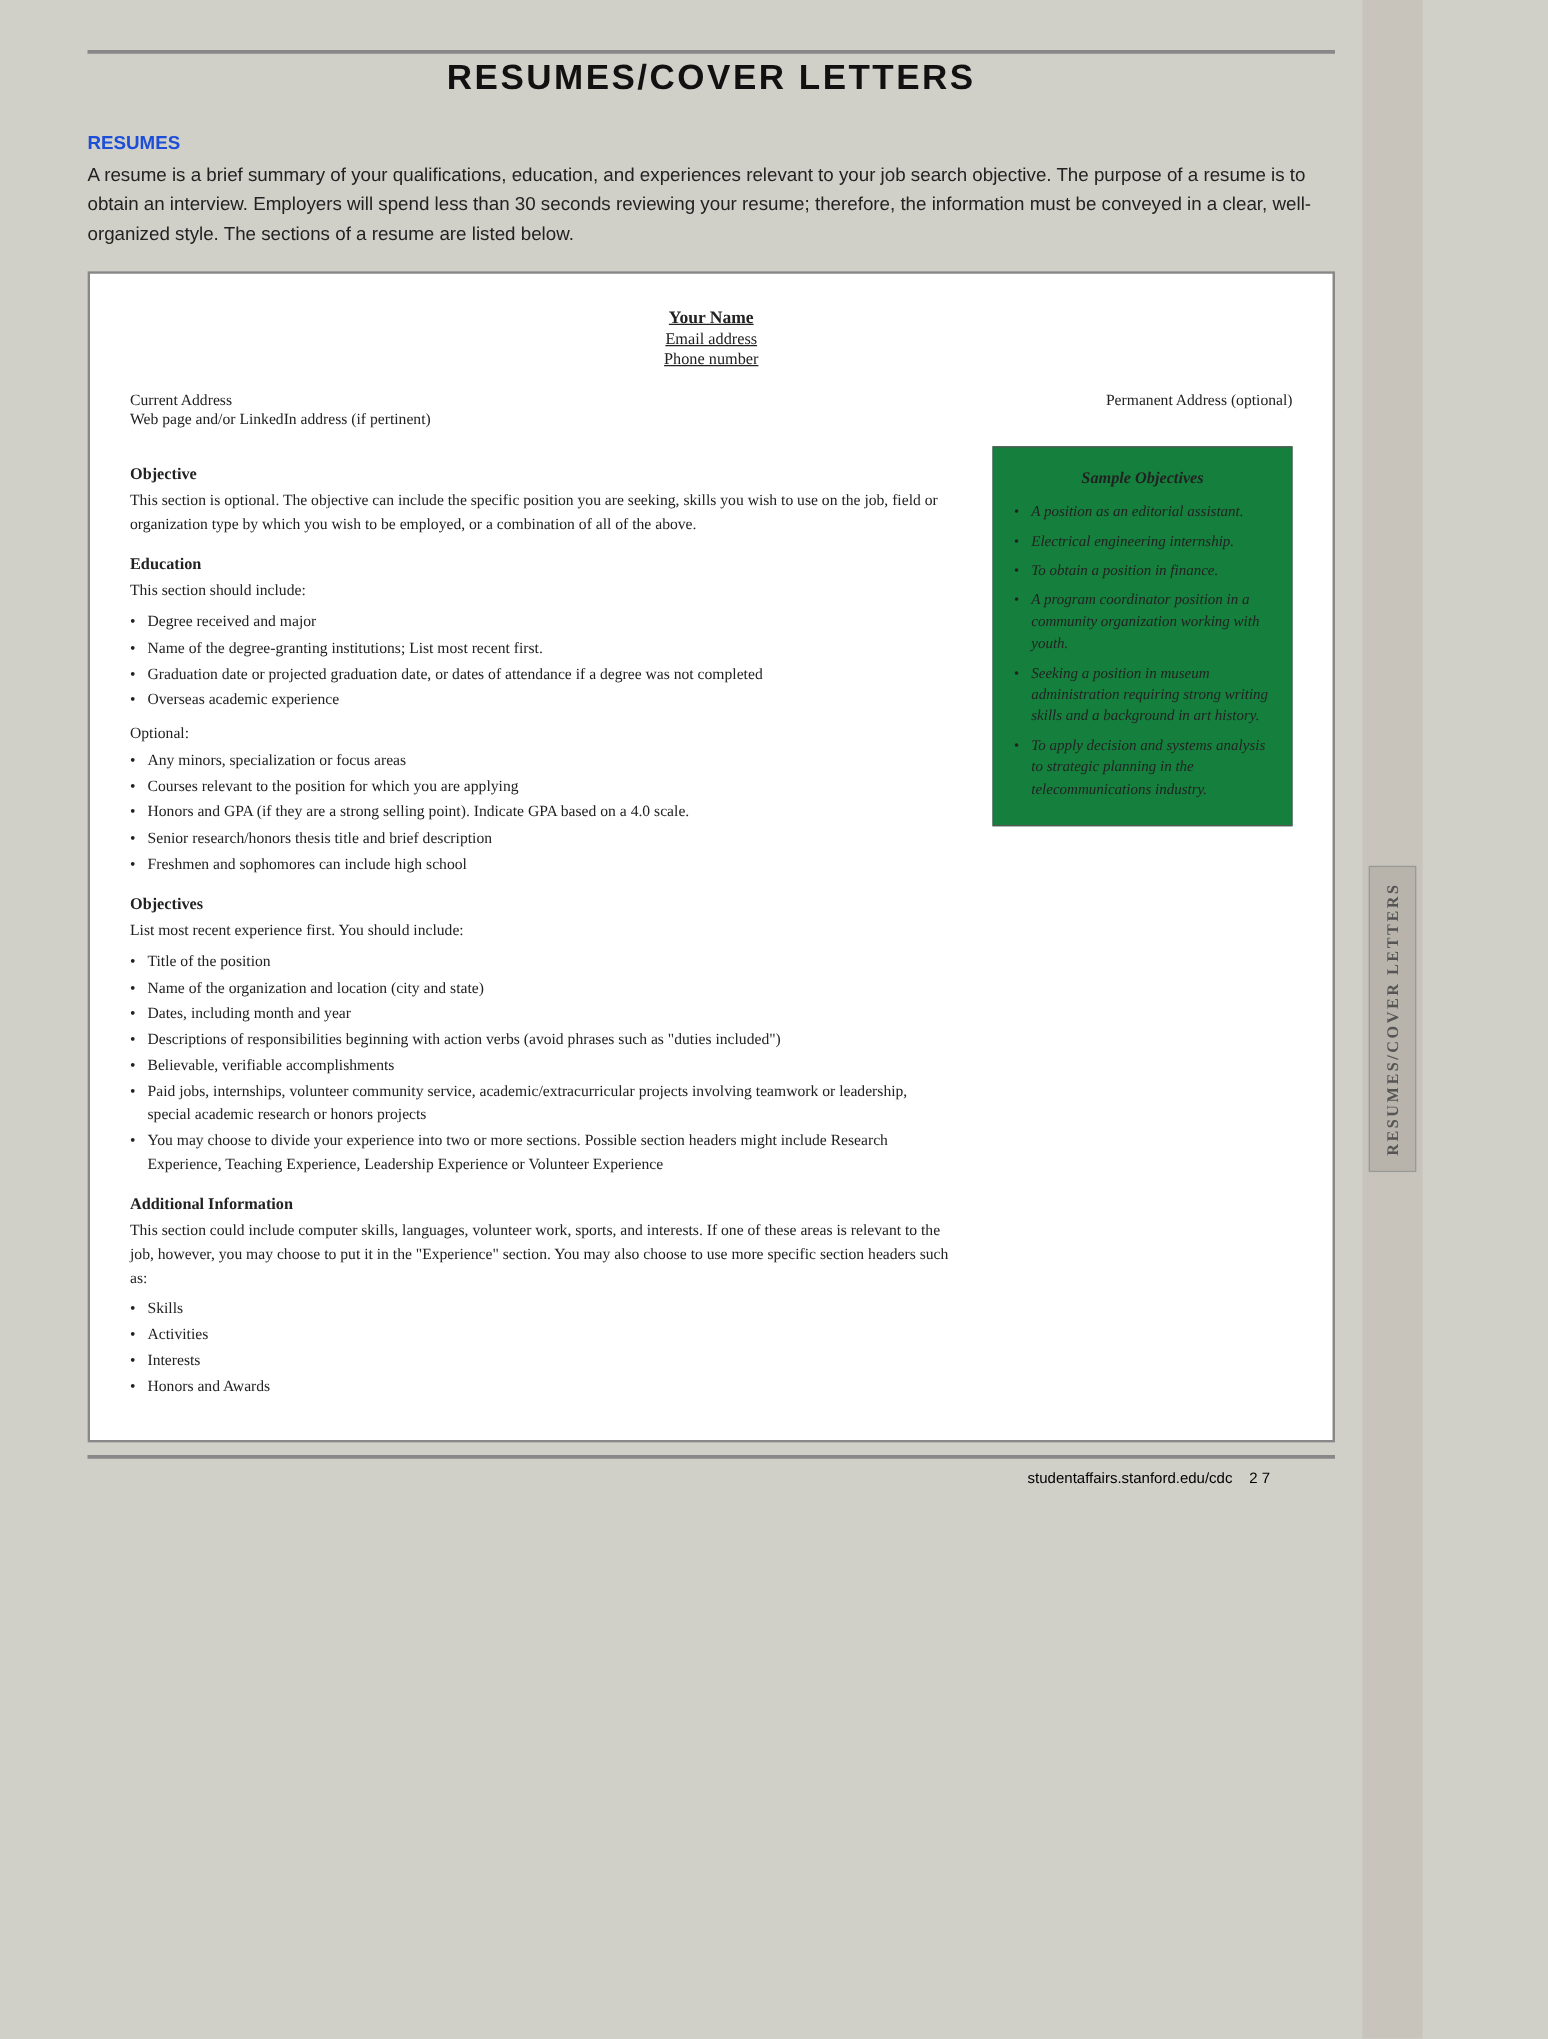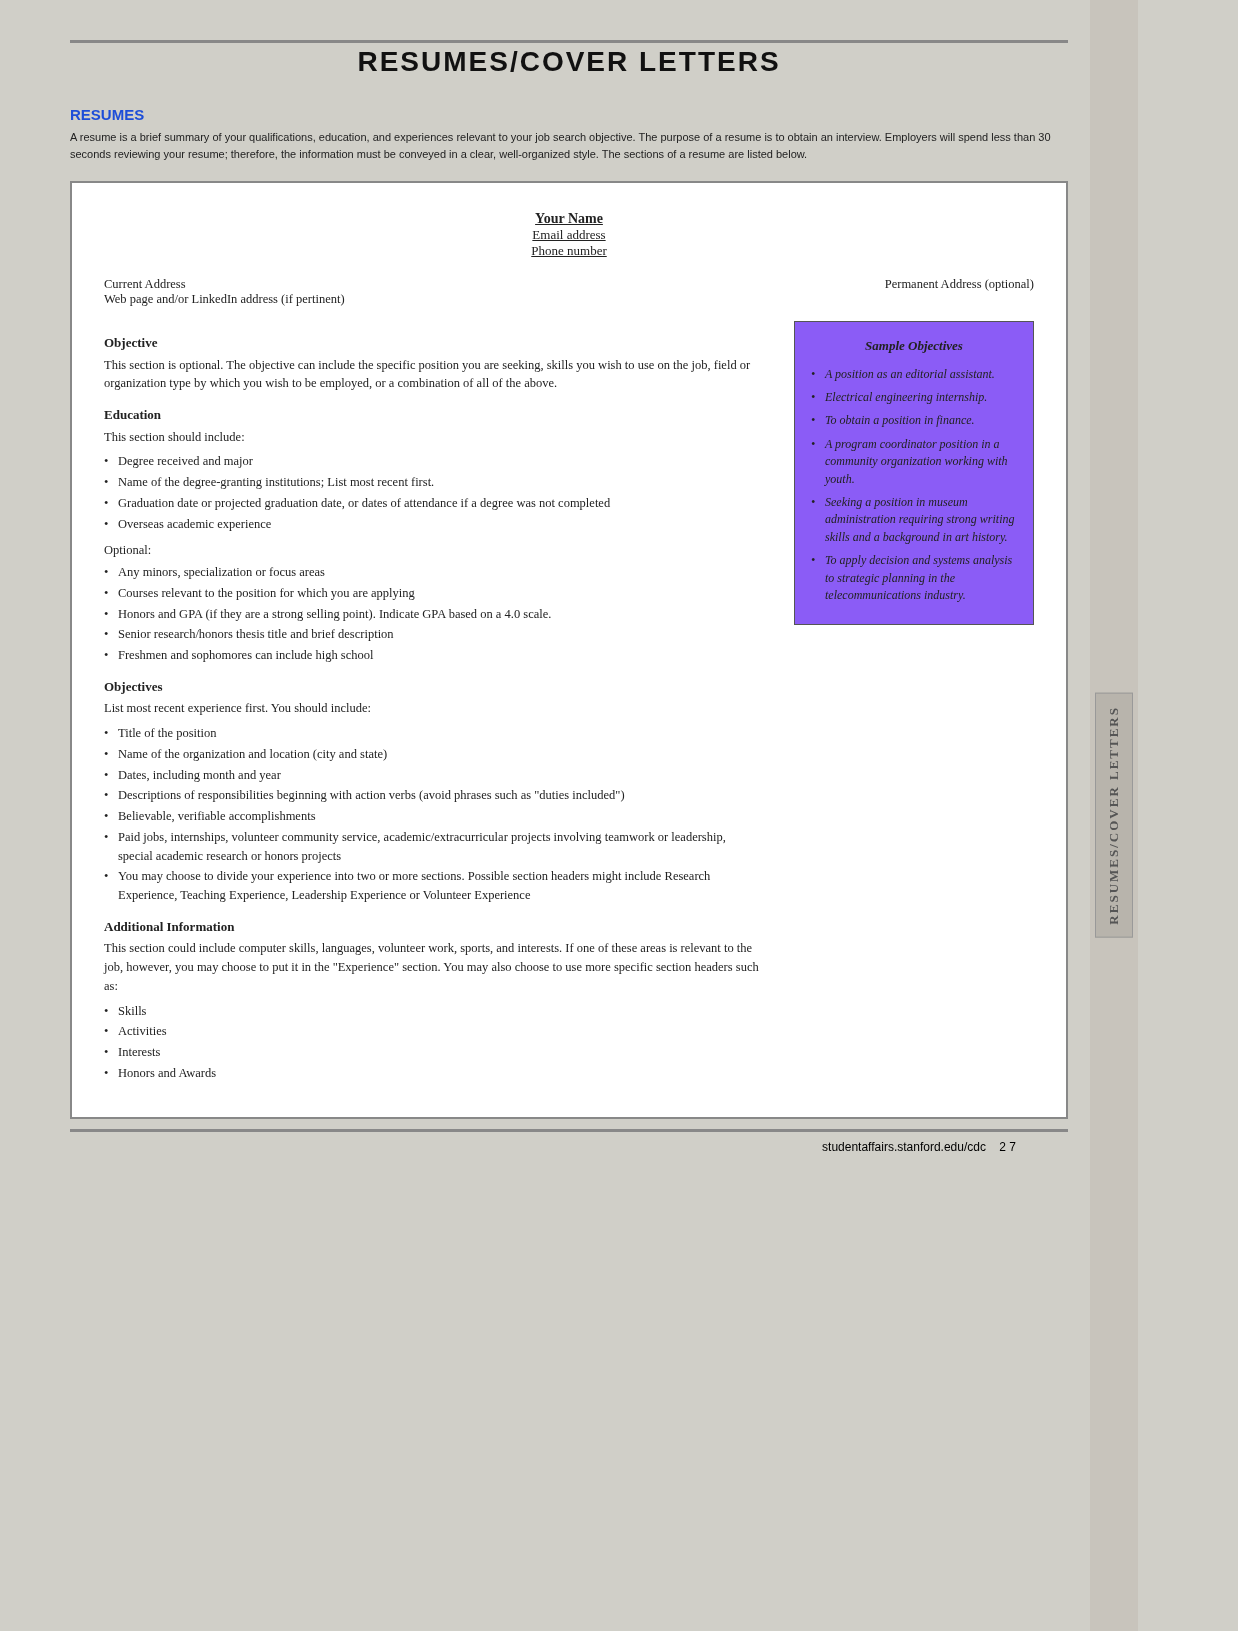--- a/index.html
+++ b/index.html
@@ -66,21 +66,21 @@
 
     .section-heading {
       font-size: 15px;
       font-weight: bold;
       font-family: Arial, sans-serif;
       margin-bottom: 6px;
       color: #1d4ed8;
     }
 
     .intro-text {
-      font-size: 11px;
+      font-size: 15px;
       line-height: 1.55;
       margin-bottom: 18px;
       font-family: Arial, sans-serif;
     }
 
     .resume-box {
       border: 2px solid #888;
       background: #fff;
       padding: 28px 32px 32px 32px;
       margin-bottom: 10px;
@@ -134,21 +134,21 @@
     .resume-right {
       width: 240px;
       flex-shrink: 0;
     }
 
     .sample-box {
       border: 1.5px solid #555;
       padding: 14px 16px;
       font-size: 12px;
       line-height: 1.5;
-      background: #8b5cf6;
+      background: #15803d;
     }
 
     .sample-box-title {
       font-weight: bold;
       font-style: italic;
       text-align: center;
       margin-bottom: 10px;
       font-size: 13px;
     }
 

